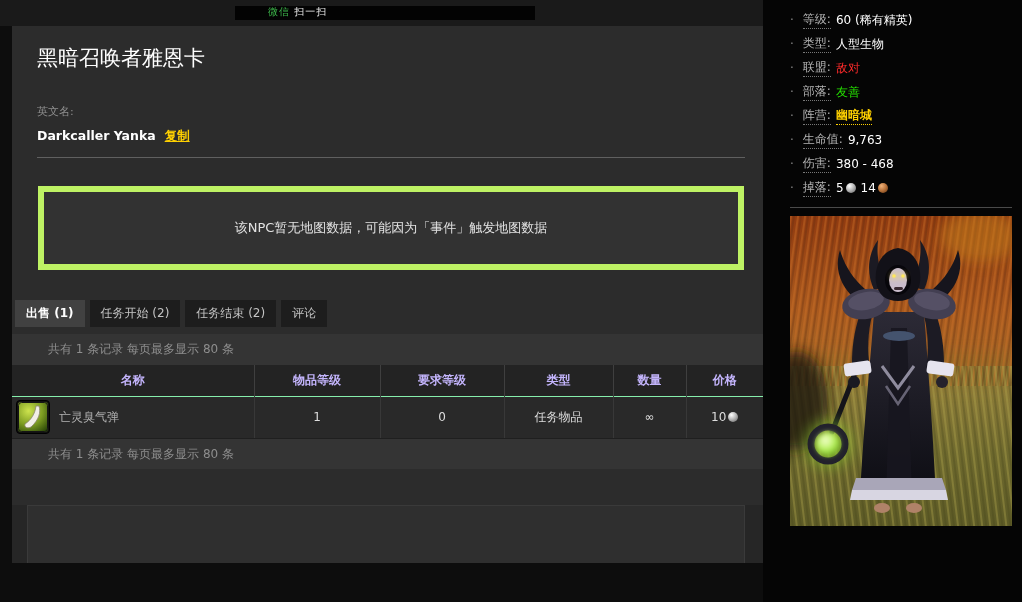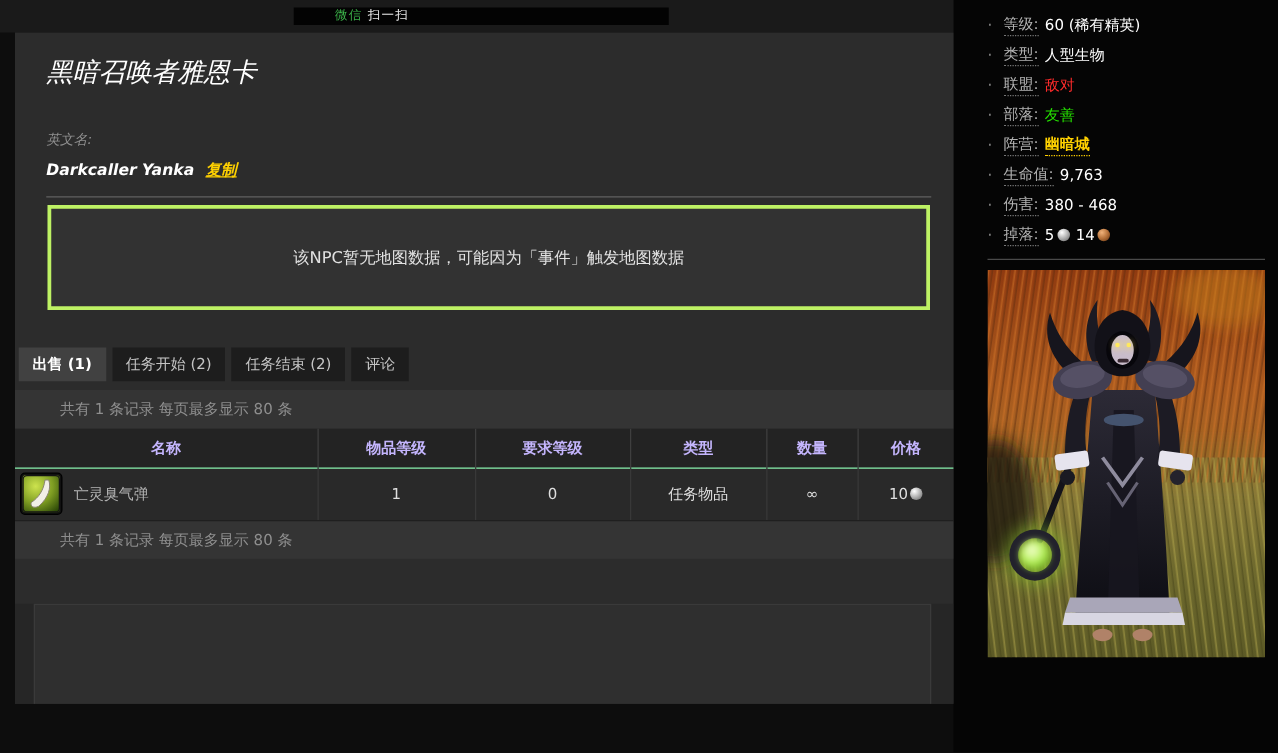--- a/index.html
+++ b/index.html
@@ -5,29 +5,29 @@
   * { margin:0; padding:0; box-sizing:border-box; }
   html,body { width:1022px; height:602px; overflow:hidden; background:#060606;
               font-family:"DejaVu Sans","Liberation Sans",sans-serif; }
   .page { position:relative; width:1022px; height:602px; }
 
   
   .main-col { position:absolute; left:0; top:0; width:763px; height:602px; background:#0d0d0d; }
   .top-strip { height:26px; background:#1a1a1a; }
   .panel { position:relative; margin-left:12px; width:751px; height:537px; background:#2c2c2c; overflow:hidden; }
 
-  .panel-head { padding:20px 18px 0 25px;font-style:italic; }
+  .panel-head { padding:20px 18px 0 25px; }
   .npc-title { color:#ffffff; font-size:21px; font-weight:400; line-height:24px; }
   .eng-label { margin-top:34px; color:#8f8f8f; font-size:11px; }
   .eng-row { margin-top:9px; font-size:12.5px; }
   .eng-name { color:#ffffff; font-weight:bold; }
   .copy-link { color:#ffd100; font-weight:bold; text-decoration:underline; cursor:pointer; margin-left:5px; }
   .head-divider { margin:12px 18px 0 25px; border-top:1px solid #606060; }
 
-  .notice-box { margin:6px 19px 0 26px; height:84px; background:#323232; border:3px solid #bef264;
+  .notice-box { margin:28px 19px 0 26px; height:84px; background:#323232; border:6px solid #bef264;
                 display:flex; align-items:center; justify-content:center; }
   .notice-box span { color:#e2e2e2; font-size:13px; }
 
   .tab-bar { margin:30px 0 0 3px; display:flex; gap:5px; height:27px; }
   .tab { display:flex; align-items:center; padding:0 11px; font-size:12px; background:#1d1d1d;
          color:#c4c4c4; cursor:pointer; }
   .tab.active { background:#414141; color:#ffffff; font-weight:bold; }
 
   .pagebar { margin-top:7px; height:31px; background:#343434; display:flex; align-items:center;
              padding-left:36px; color:#8e8e8e; font-size:12px; }

